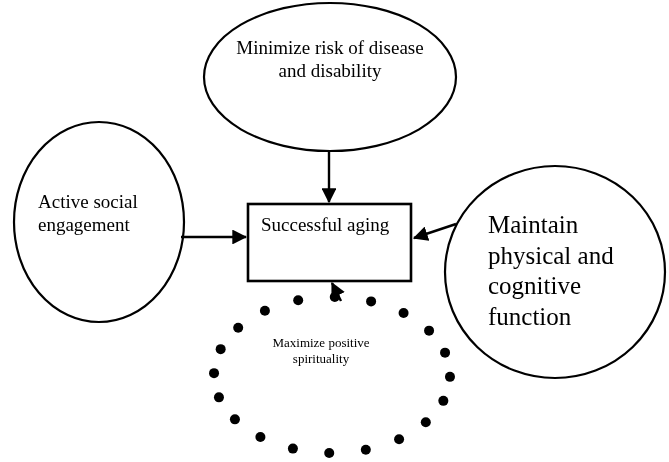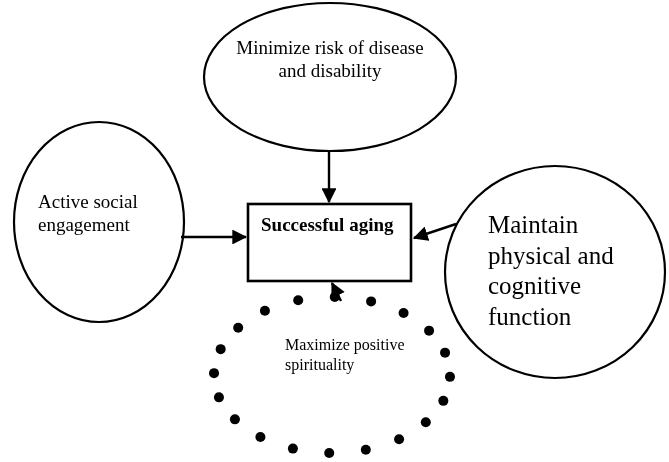--- a/index.html
+++ b/index.html
@@ -48,27 +48,28 @@
     width: 150px;
     text-align: left;
     font-size: 25px;
   }
   #center-box-text {
     left: 261px;
     top: 213px;
     width: 140px;
     text-align: left;
     font-size: 19px;
-    font-weight: bold;
+    font-weight: normal;
   }
   #dotted-ellipse-text {
-    left: 285px;
+    left: 256px;
     top: 335px;
     width: 130px;
-    font-size: 16px;
+    text-align: center;
+    font-size: 13px;
   }
 </style>
 </head>
 <body>
 
 <div id="canvas">
 
   <svg id="diagram-svg" viewBox="0 0 669 462">
     <defs>
       <marker id="arrowhead" viewBox="0 0 10 10" refX="9.2" refY="5" markerWidth="6.2" markerHeight="6.2" orient="auto-start-reverse">

